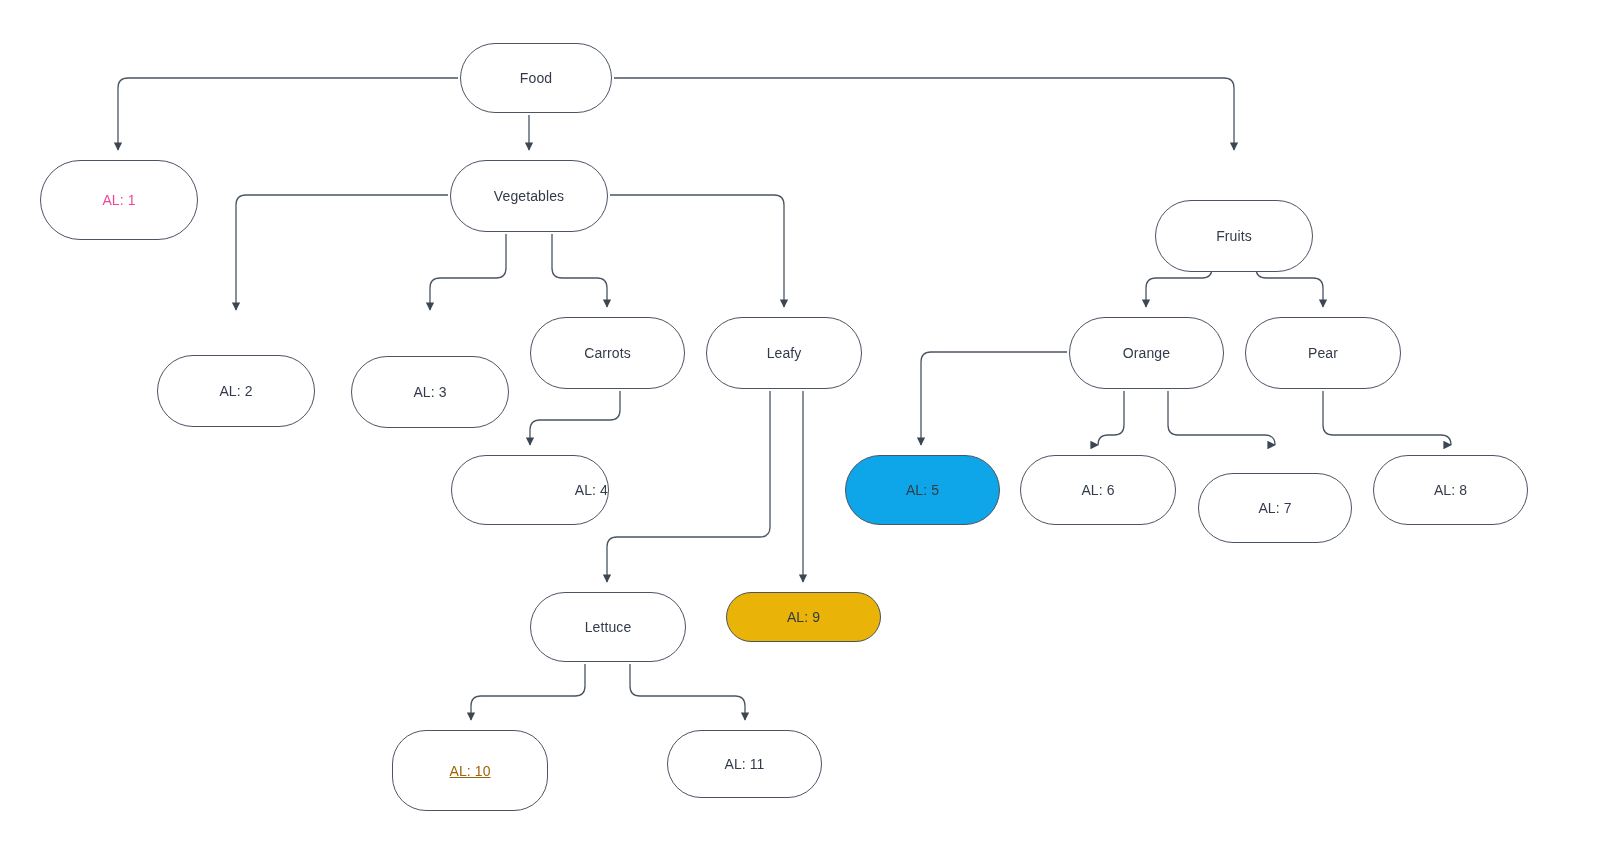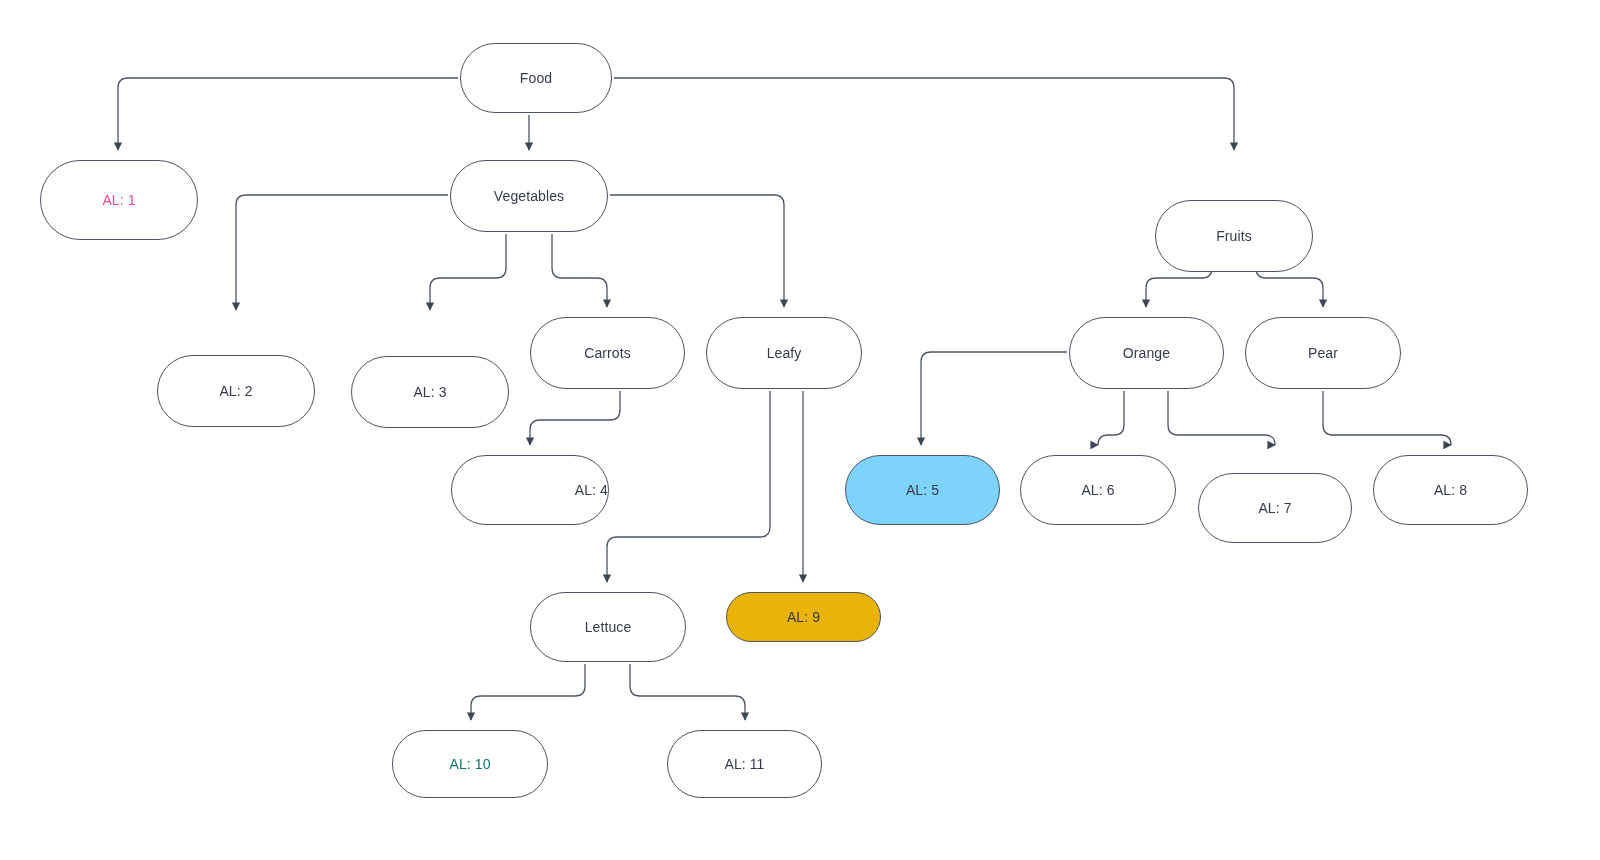--- a/index.html
+++ b/index.html
@@ -84,39 +84,39 @@
       </div>
       <div class="node" style="left: 1069px; top: 317px; width: 155px; height: 72px; border-radius: 36px; border-color: rgb(74, 84, 99); background: rgb(255, 255, 255); color: rgb(51, 59, 74);">
         <span class="node-label">Orange</span>
       </div>
       <div class="node" style="left: 1245px; top: 317px; width: 156px; height: 72px; border-radius: 36px; border-color: rgb(74, 84, 99); background: rgb(255, 255, 255); color: rgb(51, 59, 74); text-align: right;">
         <span class="node-label">Pear</span>
       </div>
       <div class="node" style="left: 451px; top: 455px; width: 158px; height: 70px; border-radius: 35px; border-color: rgb(74, 84, 99); background: rgb(255, 255, 255); color: rgb(51, 59, 74); justify-content: flex-end;">
         <span class="node-label">AL: 4</span>
       </div>
-      <div class="node" style="left: 845px; top: 455px; width: 155px; height: 70px; border-radius: 35px; border-color: rgb(74, 84, 99); background: #7dd3fc; color: rgb(51, 59, 74);">
+      <div class="node" style="left: 845px; top: 455px; width: 155px; height: 70px; border-radius: 35px; border-color: rgb(74, 84, 99); background: #0ea5e9; color: rgb(51, 59, 74);">
         <span class="node-label">AL: 5</span>
       </div>
       <div class="node" style="left: 1020px; top: 455px; width: 156px; height: 70px; border-radius: 35px; border-color: rgb(74, 84, 99); background: rgb(255, 255, 255); color: rgb(51, 59, 74);">
         <span class="node-label">AL: 6</span>
       </div>
       <div class="node" style="left: 1198px; top: 455px; width: 154px; height: 70px; border-radius: 35px; border-color: rgb(74, 84, 99); background: rgb(255, 255, 255); color: rgb(51, 59, 74); margin-top: 18px;">
         <span class="node-label">AL: 7</span>
       </div>
       <div class="node" style="left: 1373px; top: 455px; width: 155px; height: 70px; border-radius: 35px; border-color: rgb(74, 84, 99); background: rgb(255, 255, 255); color: rgb(51, 59, 74);">
         <span class="node-label">AL: 8</span>
       </div>
       <div class="node" style="left: 530px; top: 592px; width: 156px; height: 70px; border-radius: 35px; border-color: rgb(74, 84, 99); background: rgb(255, 255, 255); color: rgb(51, 59, 74);">
         <span class="node-label">Lettuce</span>
       </div>
       <div class="node" style="left: 726px; top: 592px; width: 155px; height: 50px; border-radius: 35px; border-color: rgb(74, 84, 99); background: #eab308; color: rgb(51, 59, 74);">
         <span class="node-label">AL: 9</span>
       </div>
-      <div class="node" style="left: 392px; top: 730px; width: 156px; height: 68px; border-radius: 34px; border-color: rgb(74, 84, 99); background: rgb(255, 255, 255); color: #0f766e;">
+      <div class="node" style="left: 392px; top: 730px; width: 156px; height: 81px; border-radius: 34px; border-color: rgb(74, 84, 99); background: rgb(255, 255, 255); color: #a16207; text-decoration: underline;">
         <span class="node-label">AL: 10</span>
       </div>
       <div class="node" style="left: 667px; top: 730px; width: 155px; height: 68px; border-radius: 34px; border-color: rgb(74, 84, 99); background: rgb(255, 255, 255); color: rgb(51, 59, 74);">
         <span class="node-label">AL: 11</span>
       </div>
     </div>
 
 </div>
 
 </body></html>

